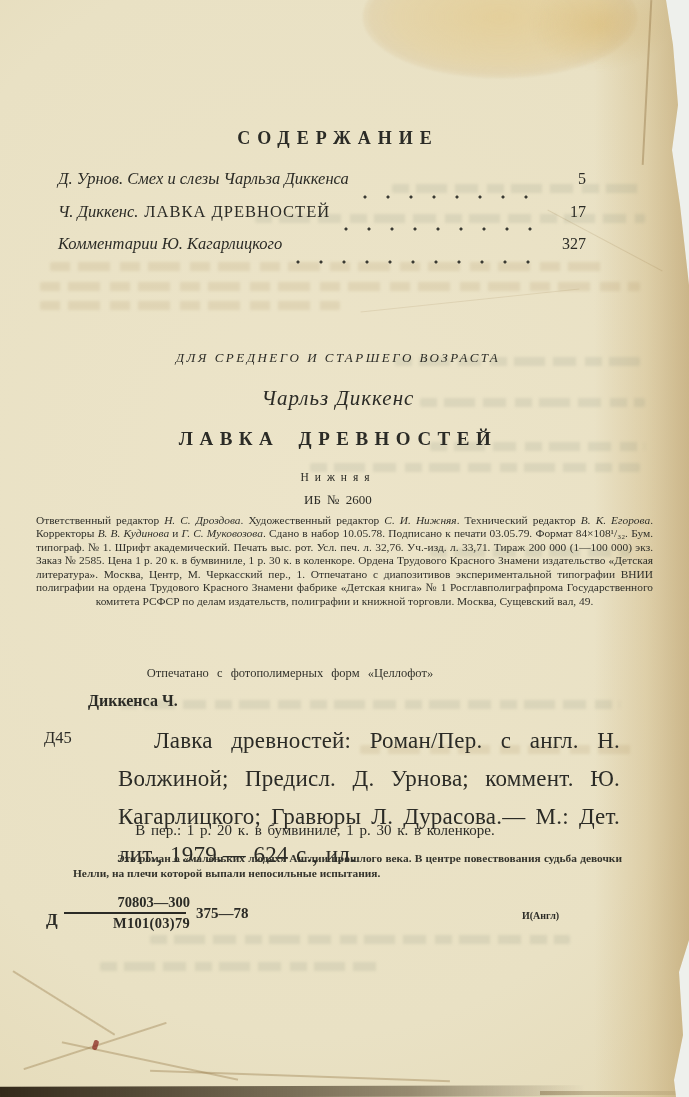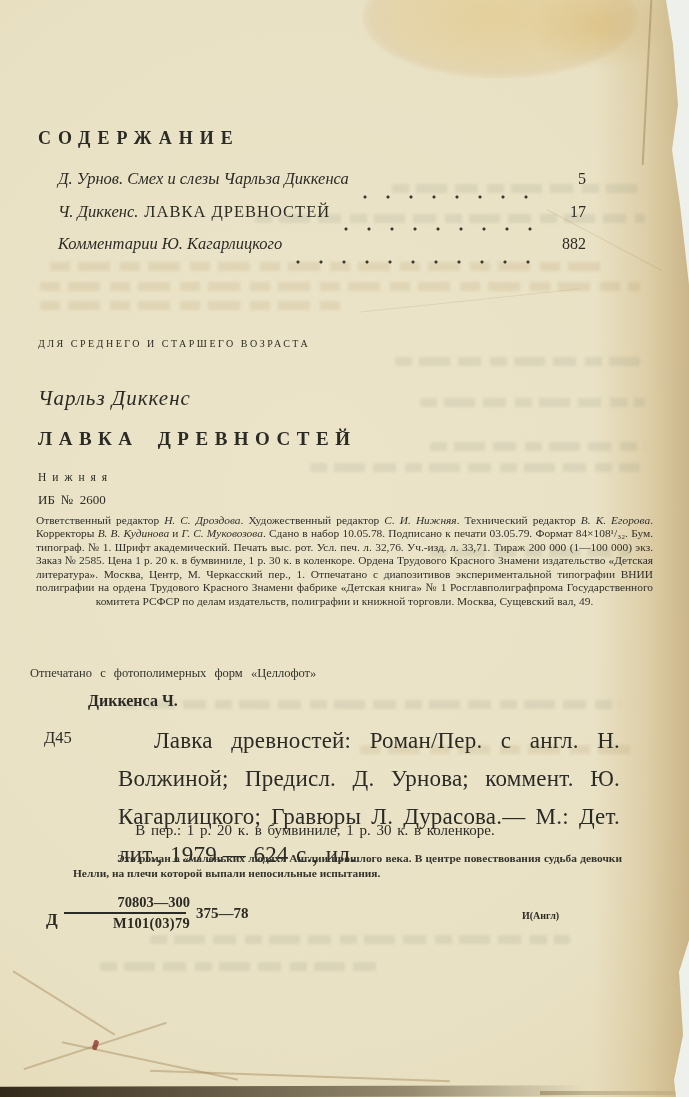--- a/index.html
+++ b/index.html
@@ -50,34 +50,34 @@
     position:absolute;left:93px;top:1040px;width:5px;height:10px;border-radius:2px;
     background:#8a2a22;opacity:.75;transform:rotate(18deg);
   }
   .bleed{
     position:absolute;height:9px;border-radius:2px;opacity:.5;
     background:repeating-linear-gradient(90deg, rgba(128,138,118,.30) 0 17px, transparent 17px 24px, rgba(128,138,118,.30) 24px 55px, transparent 55px 63px, rgba(128,138,118,.30) 63px 86px, transparent 86px 95px);
     filter:blur(1.4px);
   }
   .bleed.warm{background:repeating-linear-gradient(90deg, rgba(168,140,90,.32) 0 20px, transparent 20px 28px, rgba(168,140,90,.32) 28px 60px, transparent 60px 70px);}
   
-  .col{position:absolute;left:38px;width:600px;}
+  .col{position:absolute;left:38px;width:600px;text-align:center;}
   .toc-heading{top:128px;font-size:18px;font-weight:bold;letter-spacing:7px;}
   .toc{position:absolute;left:46px;top:169px;width:540px;}
   .toc-row{display:flex;align-items:baseline;height:32.5px;font-size:16.5px;}
   .toc-ital{font-style:italic;white-space:nowrap;margin-left:12px;}
   .toc-caps{white-space:nowrap;letter-spacing:1px;margin-left:6px;}
   .toc-caps:empty{margin-left:0;}
   .leader{
     flex:1;height:5px;margin:0 10px 2px 14px;align-self:flex-end;
     background:radial-gradient(circle at 2px 2px, #3a3a33 1.3px, transparent 1.8px) left bottom repeat-x;
     background-size:23px 5px;
   }
   .pagenum{width:38px;text-align:right;font-size:16px;}
-  .audience{top:338px;font-size:10px;letter-spacing:2.5px;}
+  .audience{top:350px;font-size:13px;letter-spacing:2.5px;font-style:italic;}
   .author{top:386px;font-size:21px;font-style:italic;letter-spacing:1px;}
   .booktitle{top:428px;font-size:19px;font-weight:bold;letter-spacing:6.5px;word-spacing:8px;}
   .genre{top:471px;font-size:11.5px;letter-spacing:6px;}
   .ib{top:492px;font-size:13px;word-spacing:3px;}
   .imprint{
     position:absolute;left:36px;top:514px;width:617px;
     font-size:11.4px;line-height:13.45px;text-align:justify;text-align-last:center;
     color:#30302a;
   }
   .cellophot{top:666px;left:30px;width:520px;font-size:12.5px;word-spacing:5px;color:#33332c;}
@@ -138,21 +138,21 @@
       <div class="toc-row">
         <span class="toc-ital">Ч. Диккенс.</span>
         <span class="toc-caps">ЛАВКА ДРЕВНОСТЕЙ</span>
         <span class="leader"></span>
         <span class="pagenum">17</span>
       </div>
       <div class="toc-row">
         <span class="toc-ital">Комментарии Ю. Кагарлицкого</span>
         <span class="toc-caps"></span>
         <span class="leader"></span>
-        <span class="pagenum">882</span>
+        <span class="pagenum">327</span>
       </div>
     </div>
 
   <div class="col audience">ДЛЯ СРЕДНЕГО И СТАРШЕГО ВОЗРАСТА</div>
   <div class="col author">Чарльз Диккенс</div>
   <div class="col booktitle">ЛАВКА ДРЕВНОСТЕЙ</div>
   <div class="col genre">Нижняя</div>
   <div class="col ib">ИБ № 2600</div>
 
   <div class="imprint"><span>Ответственный редактор </span><span style="font-style: italic;">Н. С. Дроздова</span><span>. Художественный редактор </span><span style="font-style: italic;">С. И. Нижняя</span><span>. Технический редактор </span><span style="font-style: italic;">В. К. Егорова</span><span>. Корректоры </span><span style="font-style: italic;">В. В. Кудинова</span><span> и </span><span style="font-style: italic;">Г. С. Муковозова</span><span>. Сдано в набор 10.05.78. Подписано к печати 03.05.79. Формат 84×108¹/₃₂. Бум. типограф. № 1. Шрифт академический. Печать выс. рот. Усл. печ. л. 32,76. Уч.-изд. л. 33,71. Тираж 200 000 (1—100 000) экз. Заказ № 2585. Цена 1 р. 20 к. в бумвиниле, 1 р. 30 к. в коленкоре. Ордена Трудового Красного Знамени издательство «Детская литература». Москва, Центр, М. Черкасский пер., 1. Отпечатано с диапозитивов экспериментальной типографии ВНИИ полиграфии на ордена Трудового Красного Знамени фабрике «Детская книга» № 1 Росглавполиграфпрома Государственного комитета РСФСР по делам издательств, полиграфии и книжной торговли. Москва, Сущевский вал, 49.</span></div>

